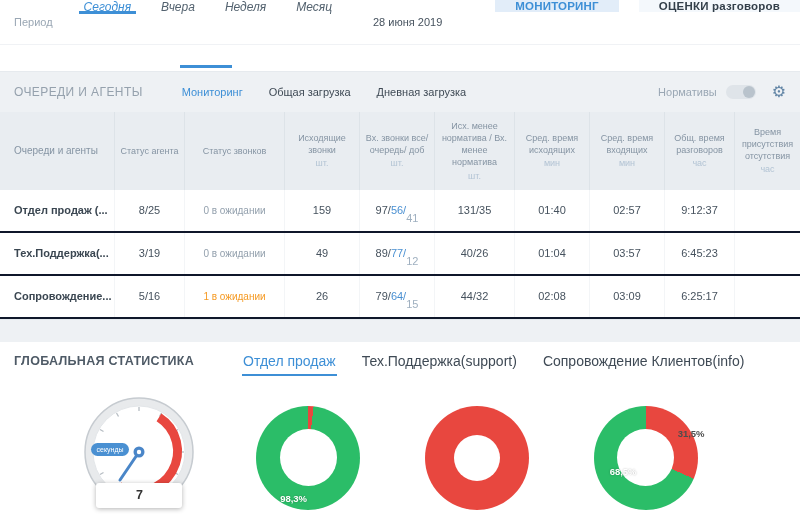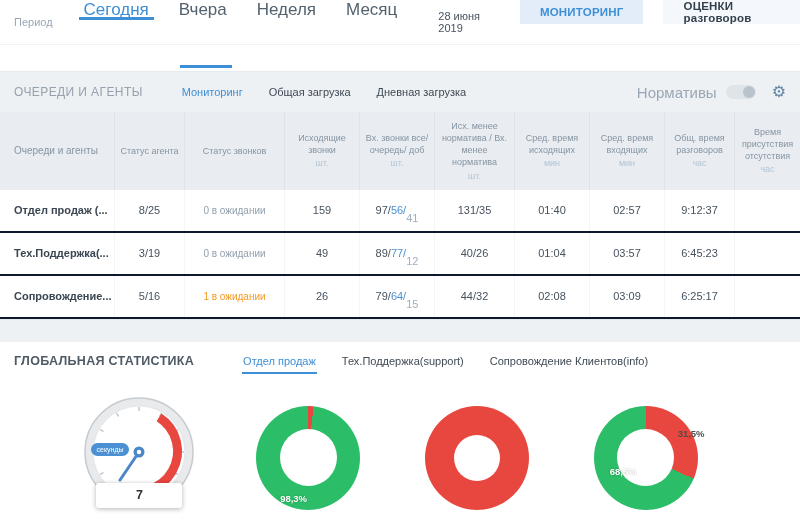--- a/index.html
+++ b/index.html
@@ -3,39 +3,39 @@
 <meta charset="utf-8">
 <style>
   html,body{margin:0;padding:0;}
   body{
     width:800px;height:530px;overflow:hidden;background:#fff;
     font-family:"Liberation Sans",sans-serif;color:#46525e;
   }
   
   .topbar{display:flex;align-items:flex-start;height:44px;background:#fff;border-bottom:1px solid #f0f2f5;}
   .period-label{align-self:center;padding:0 16px 0 14px;color:#9aa7b4;font-size:11px;}
-  .ptab{display:flex;align-items:center;padding:0 15px;font-size:17px;color:#53626f;position:relative;cursor:pointer;}
+  .ptab{display:flex;align-items:center;padding:0 15px;font-size:12px;color:#53626f;position:relative;cursor:pointer;font-style:italic;}
   .ptab.active{color:#3d8fd6;}
   .ptab.active::after{content:"";position:absolute;left:10px;right:10px;bottom:0;height:3px;background:#3d8fd6;}
   .date{align-self:center;padding:0 18px;margin-left:8px;font-size:11px;color:#46525e;cursor:pointer;}
   .topnav{margin-left:auto;display:flex;}
   .navitem{display:flex;align-items:center;padding:0 20px;font-size:11.5px;font-weight:700;cursor:pointer;letter-spacing:.2px;}
   .navitem.active{background:#e2edf9;color:#3d8fd6;}
   .navitem.inactive{background:#f4f8fc;color:#333f4a;margin-left:20px;}
   
   .indicator-strip{height:26px;background:#fff;position:relative;}
   .mon-indicator{position:absolute;left:180px;bottom:3px;width:52px;height:3px;background:#3d8fd6;}
   
   .queues-header{height:40px;background:#eef1f4;display:flex;align-items:center;padding:0 14px;border-top:1px solid #e6eaee;}
   .q-title{font-size:12px;color:#95a1ad;letter-spacing:.4px;margin-right:26px;}
   .qtabs{display:flex;}
   .qtab{padding:6px 13px;font-size:11px;color:#3f4a55;cursor:pointer;}
   .qtab.active{color:#3d8fd6;}
   .norm{margin-left:auto;display:flex;align-items:center;}
-  .norm-label{font-size:15px;color:#9aa7b4;margin-right:9px;}
+  .norm-label{font-size:11px;color:#9aa7b4;margin-right:9px;}
   .toggle{width:30px;height:14px;border-radius:7px;background:#dfe4e9;position:relative;cursor:pointer;}
   .toggle-knob{position:absolute;right:1px;top:1px;width:12px;height:12px;border-radius:50%;background:#b9c3cc;}
   .gear{font-size:16px;color:#6386a6;margin-left:16px;cursor:pointer;line-height:1;}
   
   .tgrid{display:grid;grid-template-columns:115px 70px 100px 75px 75px 80px 75px 75px 70px 1fr;}
   .thead{background:#e9edf1;min-height:54px;}
   .th{padding:8px 5px;font-size:9px;line-height:1.35;color:#8594a3;text-align:center;
       border-right:1px solid #dde3e8;display:flex;flex-direction:column;justify-content:center;gap:1px;}
   .th:last-child{border-right:none;}
   .th.first{text-align:left;padding-left:14px;font-size:10px;}
@@ -48,21 +48,21 @@
   .status-text{font-size:10px;}
   [data-tone="gray"]{color:#93a0ad;}
   [data-tone="orange"]{color:#f59a23;}
   .v-dark{color:#46525e;}
   .v-blue{color:#4a90d2;}
   .v-light{color:#9fb0c0;margin-top:16px;}
   
   .divider{height:22px;background:#eef1f4;border-top:1px solid #e4e9ed;}
   .stats-header{height:38px;display:flex;align-items:center;background:#fff;padding:0 14px;}
   .s-title{font-size:12.5px;color:#4e5a66;font-weight:600;letter-spacing:.3px;margin-right:36px;}
-  .stab{padding:4px 13px;font-size:11px;color:#3f4a55;position:relative;cursor:pointer;}
+  .stab{padding:4px 13px;font-size:14px;color:#3f4a55;position:relative;cursor:pointer;}
   .stab.active{color:#3d8fd6;}
   .stab.active::after{content:"";position:absolute;left:12px;right:12px;bottom:-3px;height:2px;background:#3d8fd6;}
   
   .charts{display:grid;grid-template-columns:repeat(4,1fr);padding:0 70px 0 55px;height:185px;background:#fff;}
   .chart-cell{position:relative;display:flex;flex-direction:column;align-items:center;}
   .donut{width:104px;height:104px;border-radius:50%;margin-top:26px;position:relative;
          display:flex;align-items:center;justify-content:center;}
   .hole{background:#fff;border-radius:50%;width:57px;height:57px;}
   .dlabel{position:absolute;font-size:9.5px;font-weight:700;}
   .dlabel.light{color:#fff;text-shadow:0 0 2px rgba(0,0,0,.3);}

